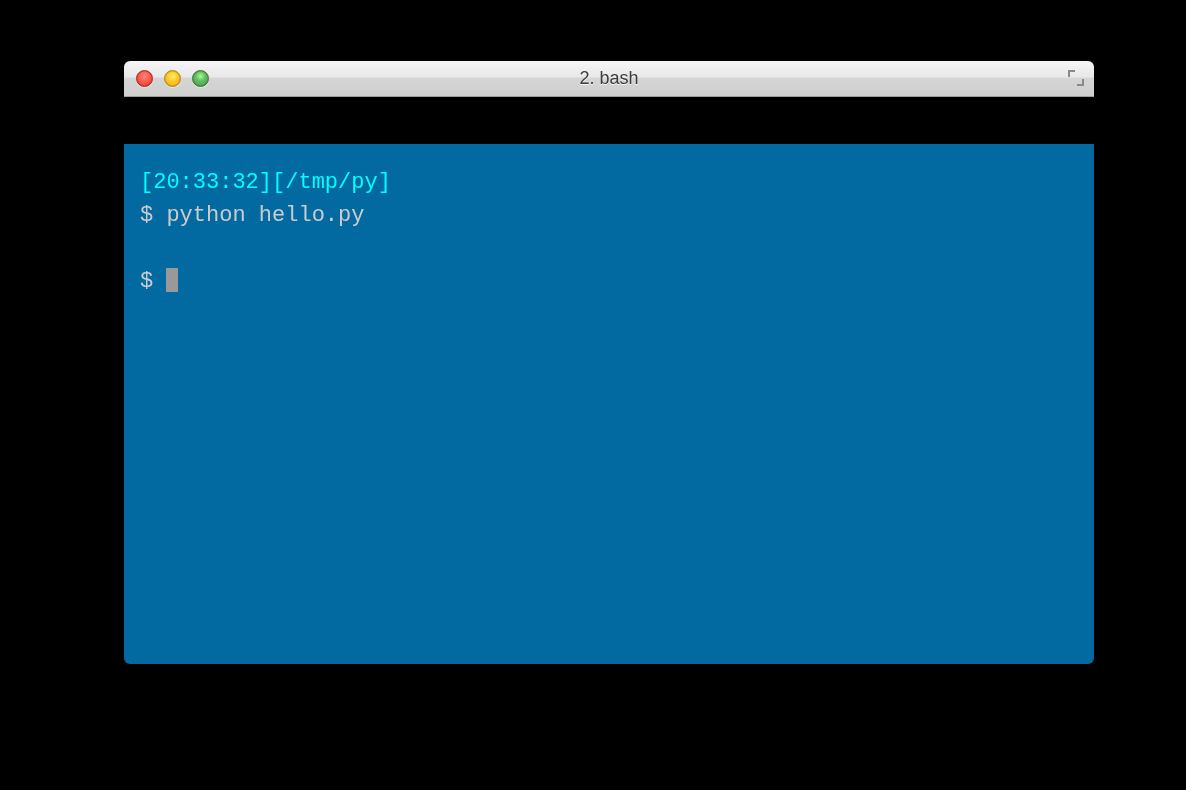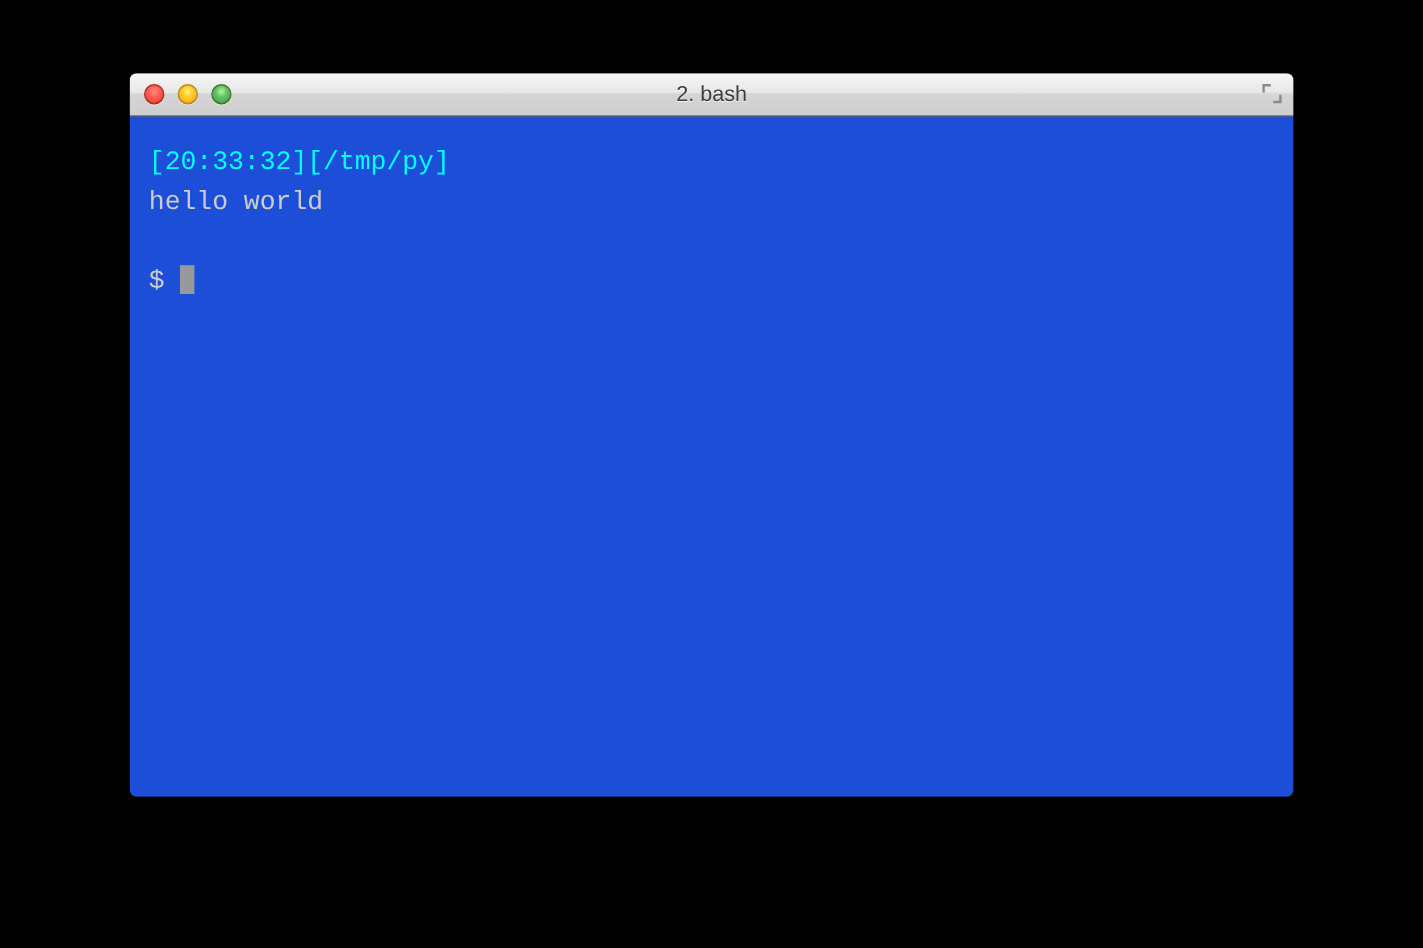--- a/index.html
+++ b/index.html
@@ -6,21 +6,21 @@
     body {
       width: 1186px;
       height: 790px;
       background: #000;
       font-family: Menlo, Monaco, "Courier New", monospace;
       overflow: hidden;
     }
     .window {
       position: absolute;
       top: 61px;
-      left: 108px;
+      left: 124px;
       width: 970px;
       height: 603px;
       border-radius: 6px;
       overflow: hidden;
       box-shadow: 0 0 0 1px rgba(0,0,0,0.3);
     }
     .titlebar {
       height: 36px;
       background: linear-gradient(to bottom, #f6f6f6 0%, #e8e8e8 45%, #d5d5d5 50%, #cfcfcf 100%);
       border-bottom: 1px solid #9e9e9e;
@@ -68,29 +68,30 @@
       top: 7px;
       width: 20px;
       height: 20px;
       display: flex;
       justify-content: center;
       align-items: center;
       cursor: pointer;
     }
     .fullscreen svg { width: 18px; height: 18px; }
     .terminal-body {
-      background: #1d4ed8;
+      background: #0369a1;
       color: #ccc;
       font-size: 22px;
       line-height: 1.5;
       padding: 22px 16px;
       height: calc(100% - 36px);
       white-space: pre;
       font-family: Menlo, Monaco, "Courier New", monospace;
       overflow: hidden;
+      margin-top: 47px;
     }
     .info { color: #00ffff; }
     .line { display: block; }
     .cursor-block {
       display: inline-block;
       width: 12px;
       height: 24px;
       background: #999;
       vertical-align: text-bottom;
       margin-bottom: 2px;
@@ -107,14 +108,14 @@
       <div class="light green"></div>
     </div>
     <div class="title">2. bash</div>
     <div class="fullscreen">
       <svg viewBox="0 0 18 18">
         <path d="M2 8 L2 2 L8 2" fill="none" stroke="#8a8a8a" stroke-width="2"></path>
         <path d="M16 10 L16 16 L10 16" fill="none" stroke="#8a8a8a" stroke-width="2"></path>
       </svg>
     </div>
   </div>
-  <div class="terminal-body"><span class="line"><span class="info">[20:33:32][/tmp/py]</span></span><span class="line">hello world</span><span class="line"> </span><span class="line"><span>$ </span><span class="cursor-block"></span></span></div>
+  <div class="terminal-body"><span class="line"><span class="info">[20:33:32][/tmp/py]</span></span><span class="line"><span>$ </span><span>python hello.py</span></span><span class="line"> </span><span class="line"><span>$ </span><span class="cursor-block"></span></span></div>
 </div>
 
 </body></html>

